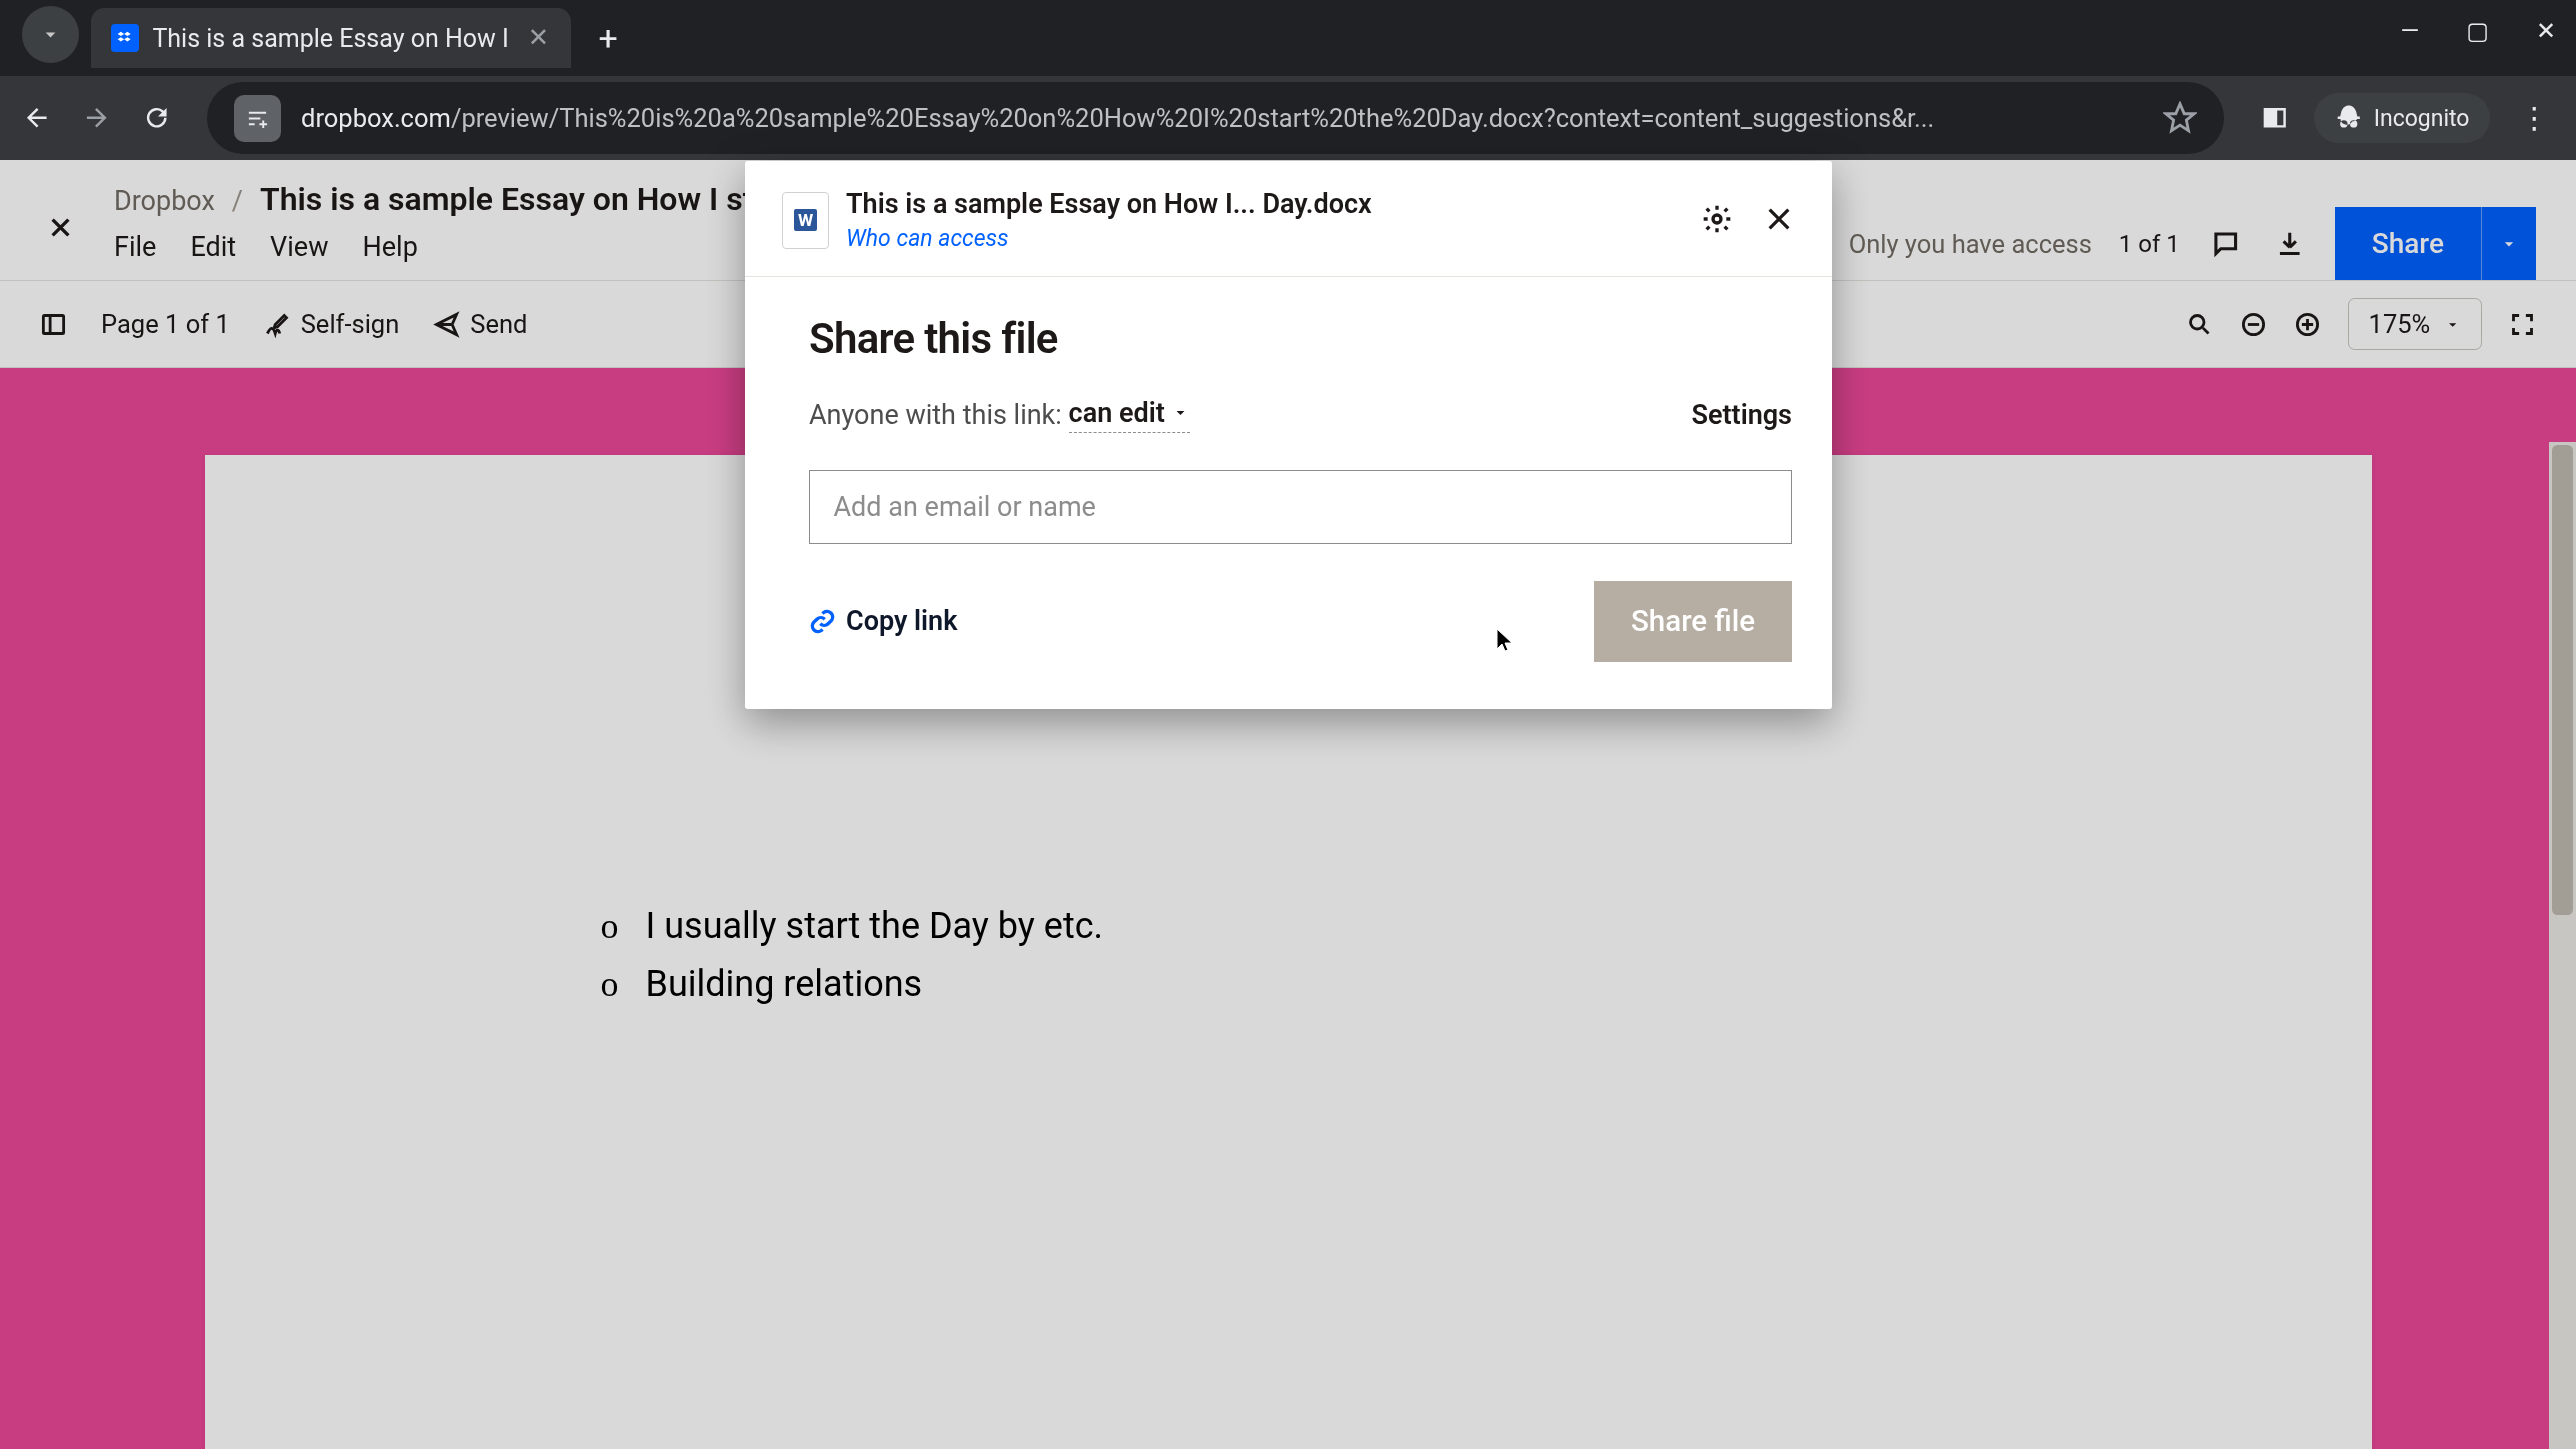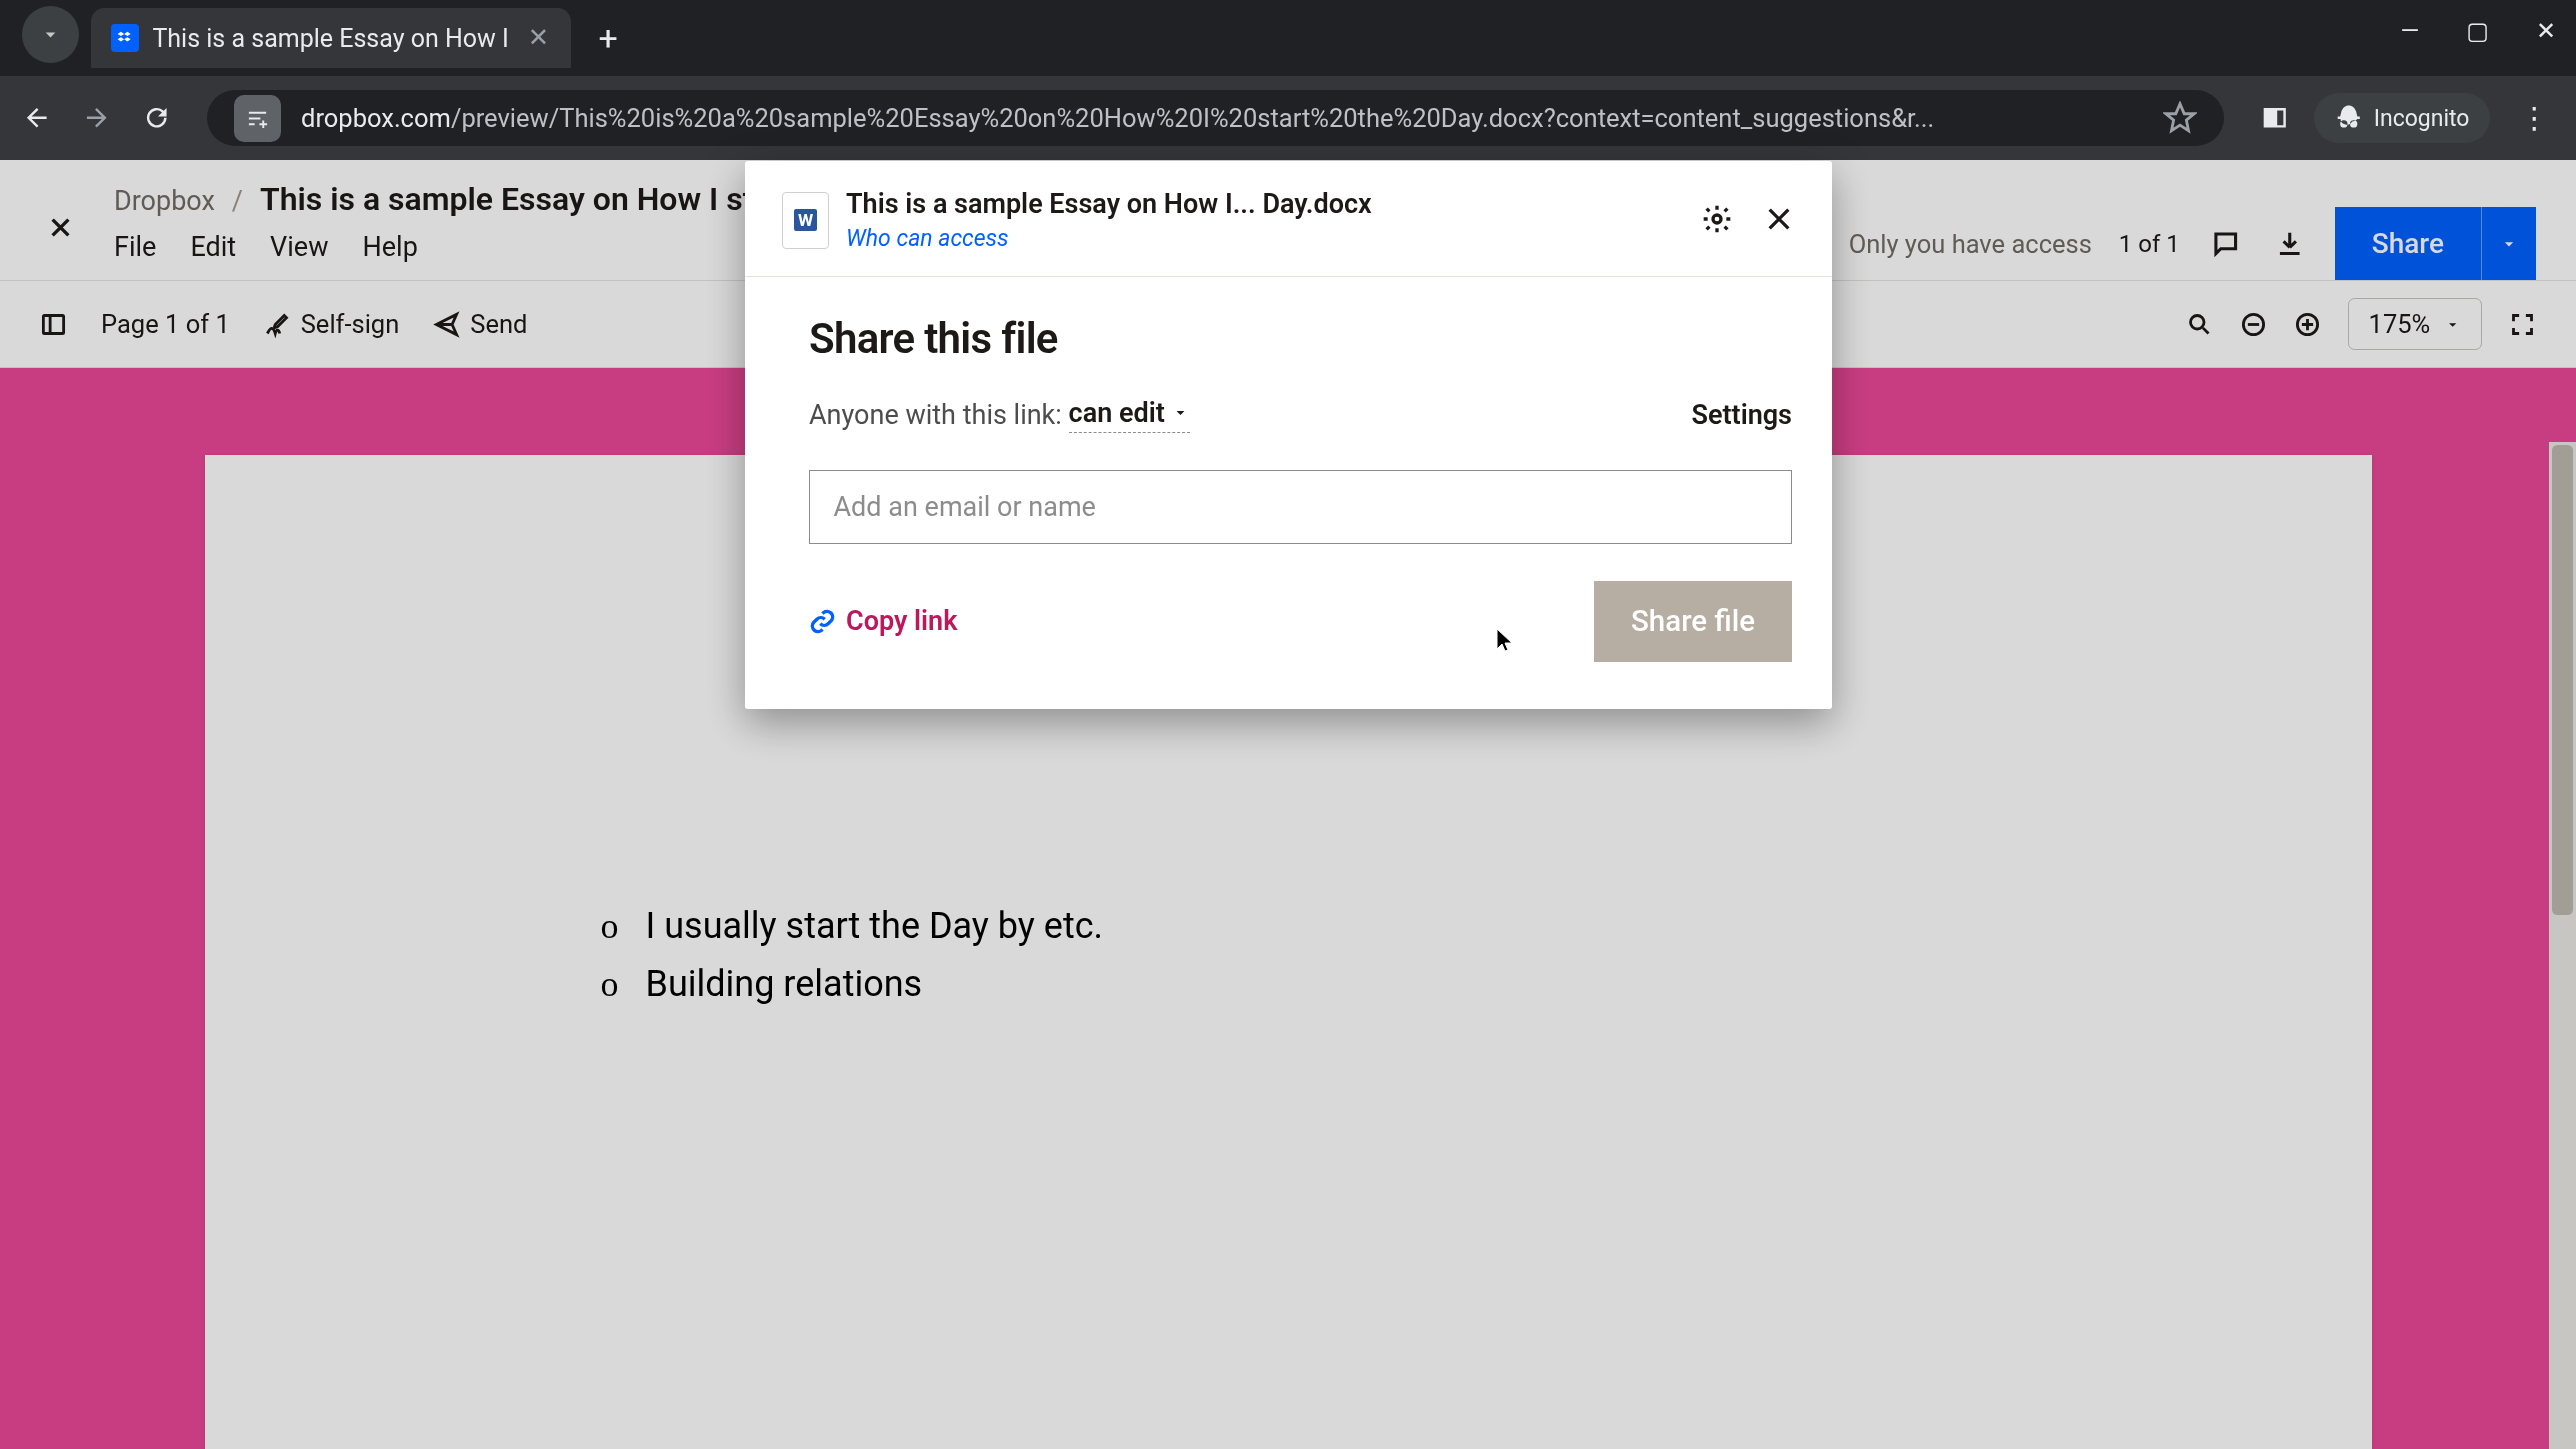--- a/index.html
+++ b/index.html
@@ -19,21 +19,21 @@
   .new-tab { color:#e8eaed; font-size: 34px; padding: 0 27px; cursor:pointer; }
   .window-controls { position:absolute; right: 20px; top: 17px; display:flex; gap: 47px; }
   .window-controls span { color:#e8eaed; font-size: 24px; cursor:pointer; }
 
   .addr-bar { height: 84px; background:#35363a; display:flex; align-items:center; padding: 0 17px; gap: 20px; }
   .nav-btn { width:40px; height:40px; display:flex; align-items:center; justify-content:center; cursor:pointer; }
   .nav-btn svg { width:29.5px; height:29.5px; fill:#9aa0a6; }
   .nav-btn.enabled svg { fill:#e8eaed; }
   .site-chip { width:47px; height:47px; border-radius: 10px; background:#5f6368; display:flex; align-items:center; justify-content:center; margin-left: 13.4px; }
   .site-chip svg { width:23px; height:23px; fill:#e8eaed; }
-  .url-field { flex:1; background:#202124; border-radius: 40px; height: 56px; display:flex; align-items:center; padding: 0 27px; color:#e8eaed; font-size: 25.5px; margin: 0 10px; }
+  .url-field { flex:1; background:#202124; border-radius: 40px; height: 72px; display:flex; align-items:center; padding: 0 27px; color:#e8eaed; font-size: 25.5px; margin: 0 10px; }
   .url-text { flex:1; color:#bdc1c6; white-space:nowrap; overflow:hidden; text-overflow:ellipsis; }
   .url-domain { color:#e8eaed; }
   .star { width:34px; height:34px; }
   .star svg { width:34px; height:34px; fill:none; stroke:#9aa0a6; stroke-width:2; }
   .ext-btn { width:40px; height:40px; display:flex; align-items:center; justify-content:center; }
   .ext-btn svg { width:29.5px; height:29.5px; fill:#e8eaed; }
   .incognito { display:flex; align-items:center; gap:10px; background:#3c4043; padding: 10px 20px; border-radius: 34px; color:#e8eaed; font-size: 23px; }
   .incognito svg { width:29.5px; height:29.5px; fill:#e8eaed; }
   .kebab { color:#e8eaed; font-size: 29.5px; padding: 0 10px; cursor:pointer; }
 
@@ -98,21 +98,21 @@
   .modal-body { padding: 37px 40px 47px 64px; }
   .share-title { font-size: 42px; font-weight:600; color:#1e1919; margin-bottom: 34px; letter-spacing:-0.7px; }
   .perm-row { display:flex; align-items:center; margin-bottom: 37px; font-size: 27px; color:#1e1919; }
   .perm-prefix { color:#4d4d4d; }
   .perm-sel { font-weight:600; display:inline-flex; align-items:center; gap:6.7px; border-bottom:1px dashed #8c8c8c; padding-bottom:2.7px; margin-left:6.7px; cursor:pointer; }
   .perm-sel svg { width:19px; height:19px; fill:#1e1919; }
   .settings-link { margin-left:auto; font-weight:600; cursor:pointer; }
   .email-input { width:100%; border:1px solid #8c8c8c; font-size:27px; padding: 20px 23.5px; color:#1e1919; outline:none; margin-bottom: 37px; }
   .email-input::placeholder { color:#8c8c8c; }
   .modal-actions { display:flex; align-items:center; }
-  .copy-link { display:flex; align-items:center; gap:10px; color:#be185d; font-size:27px; font-weight:600; cursor:pointer; }
+  .copy-link { display:flex; align-items:center; gap:10px; color:#0f172a; font-size:27px; font-weight:600; cursor:pointer; }
   .copy-link svg { width:27px; height:27px; fill:none; stroke:#0061fe; stroke-width:3; }
   .share-file-btn { margin-left:auto; background:#b6aea3; color:#fff; border:none; font-size:29.5px; font-weight:500; padding: 23.5px 37px; cursor:not-allowed; }
 
 </style>
 </head>
 <body>
 
 <div class="browser" style="transform: scale(1);">
 
   <div class="titlebar">

